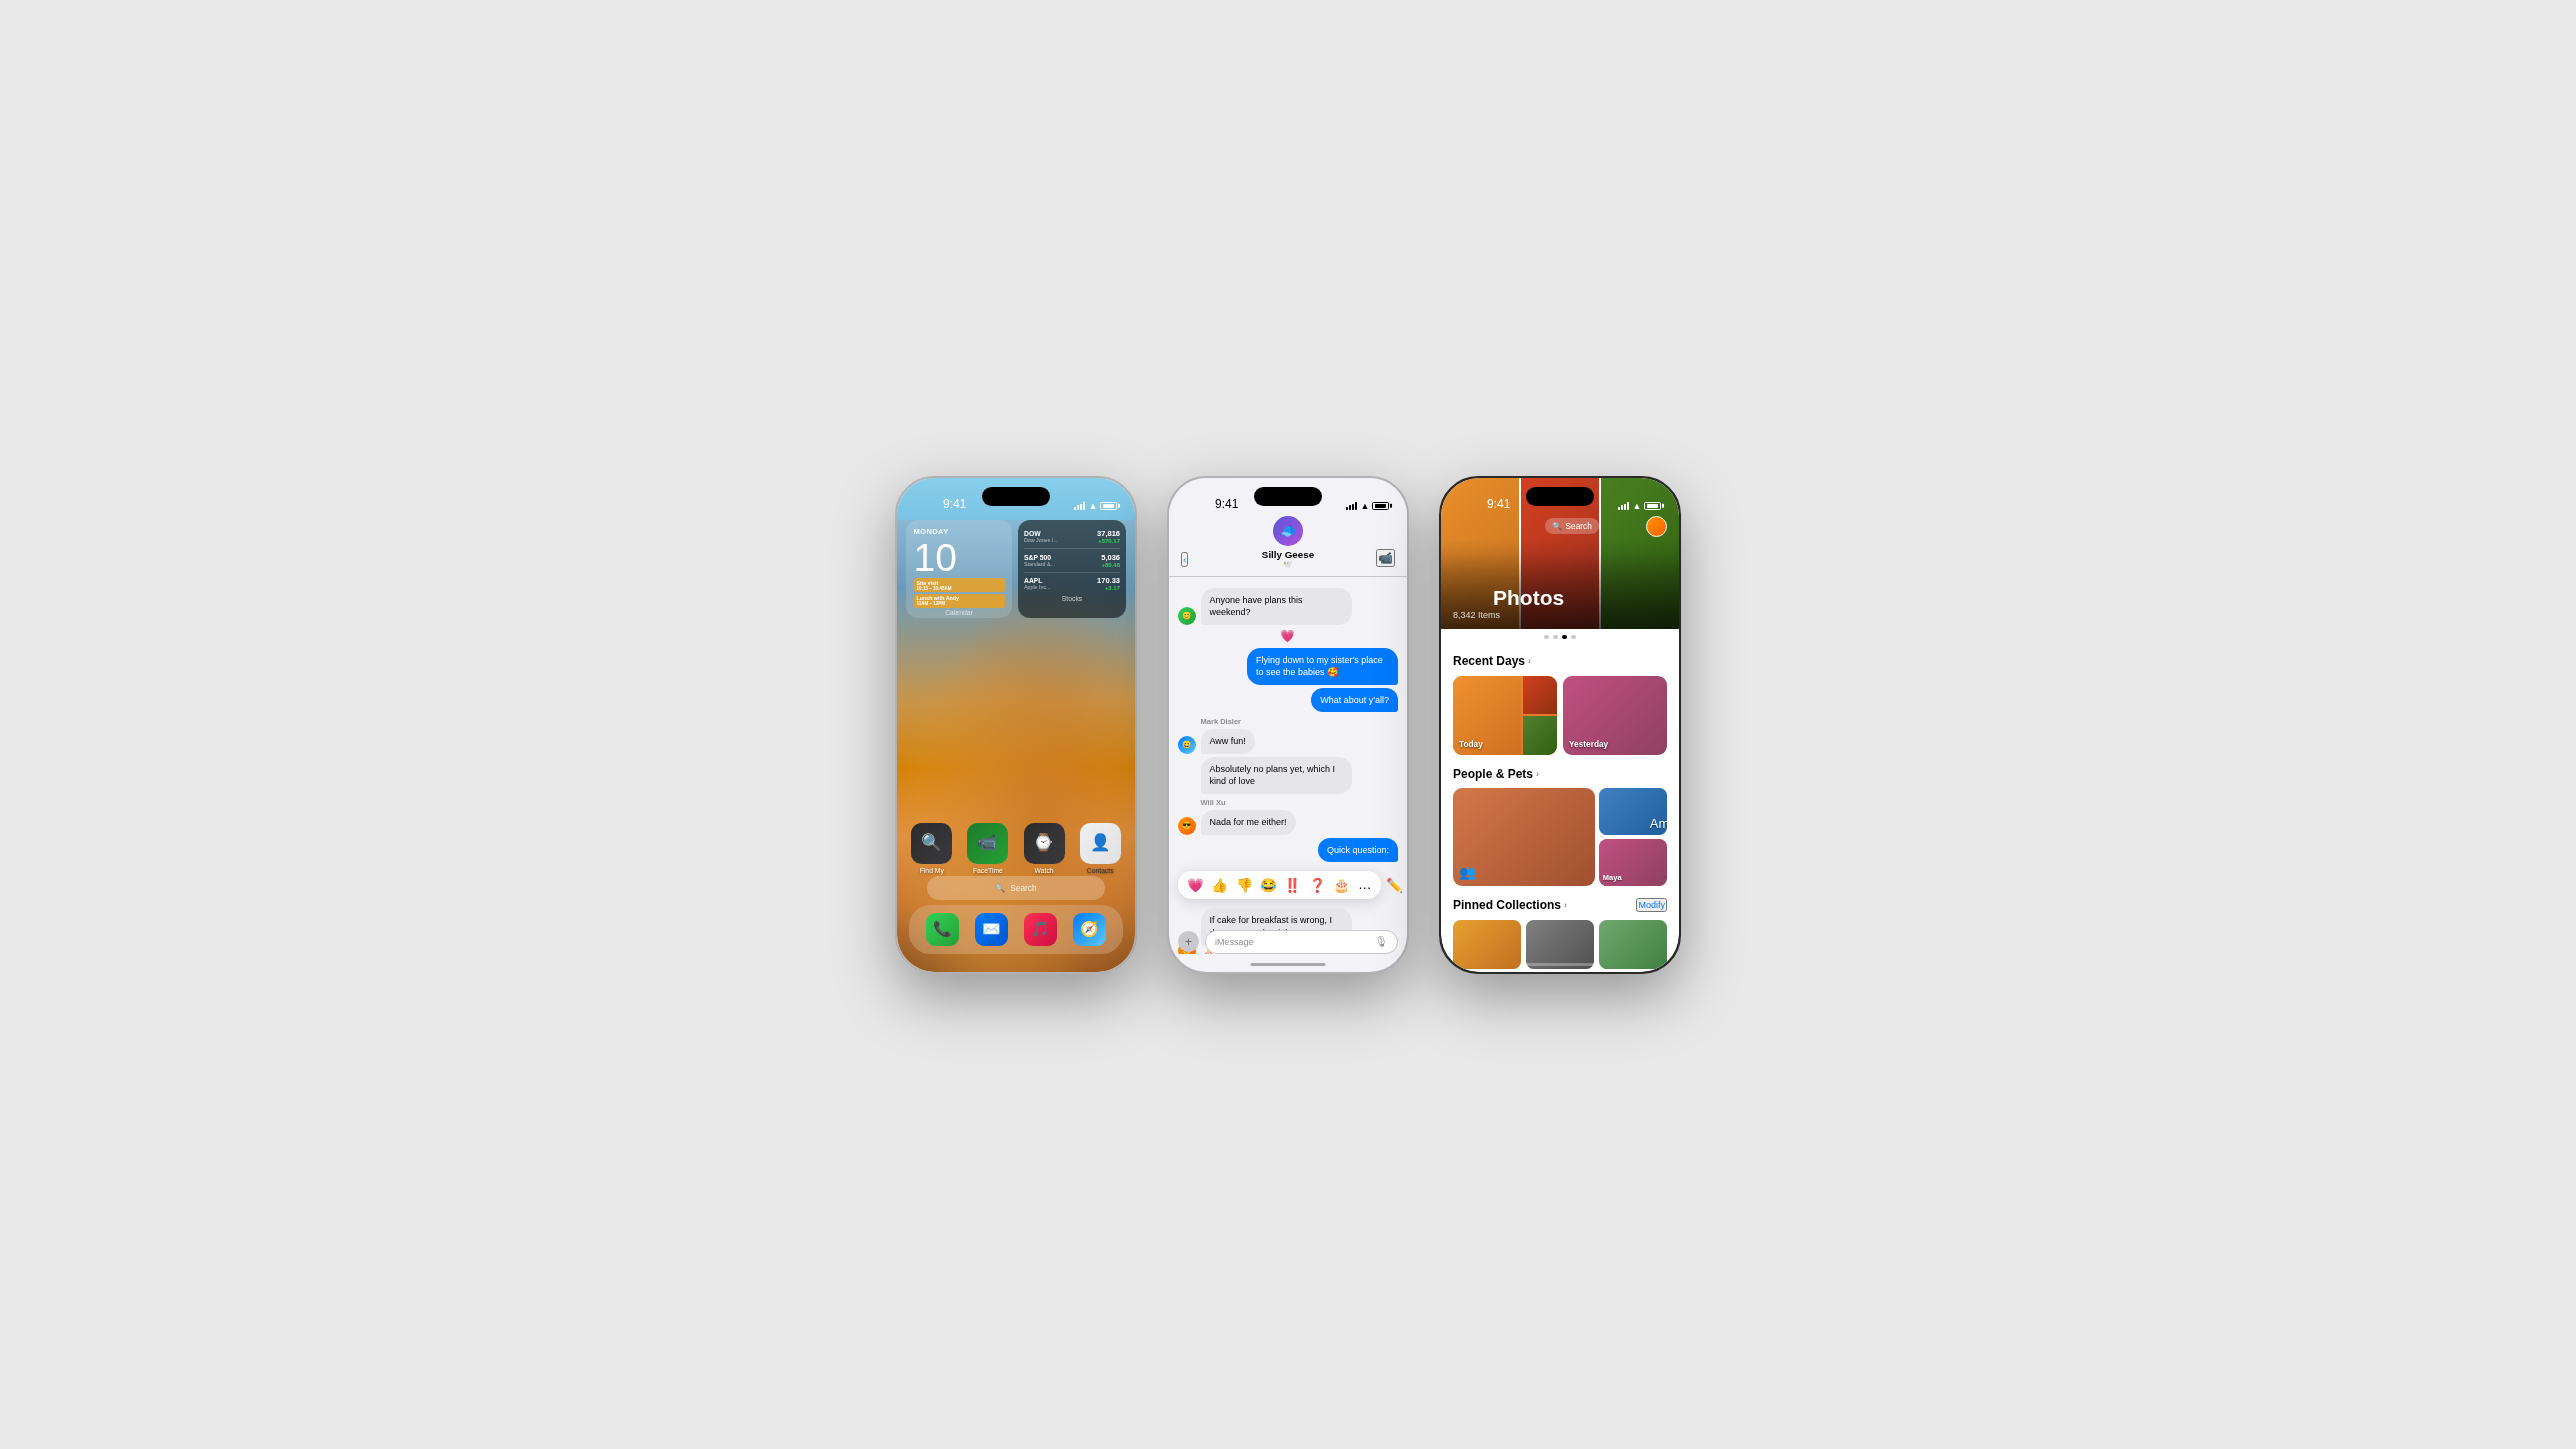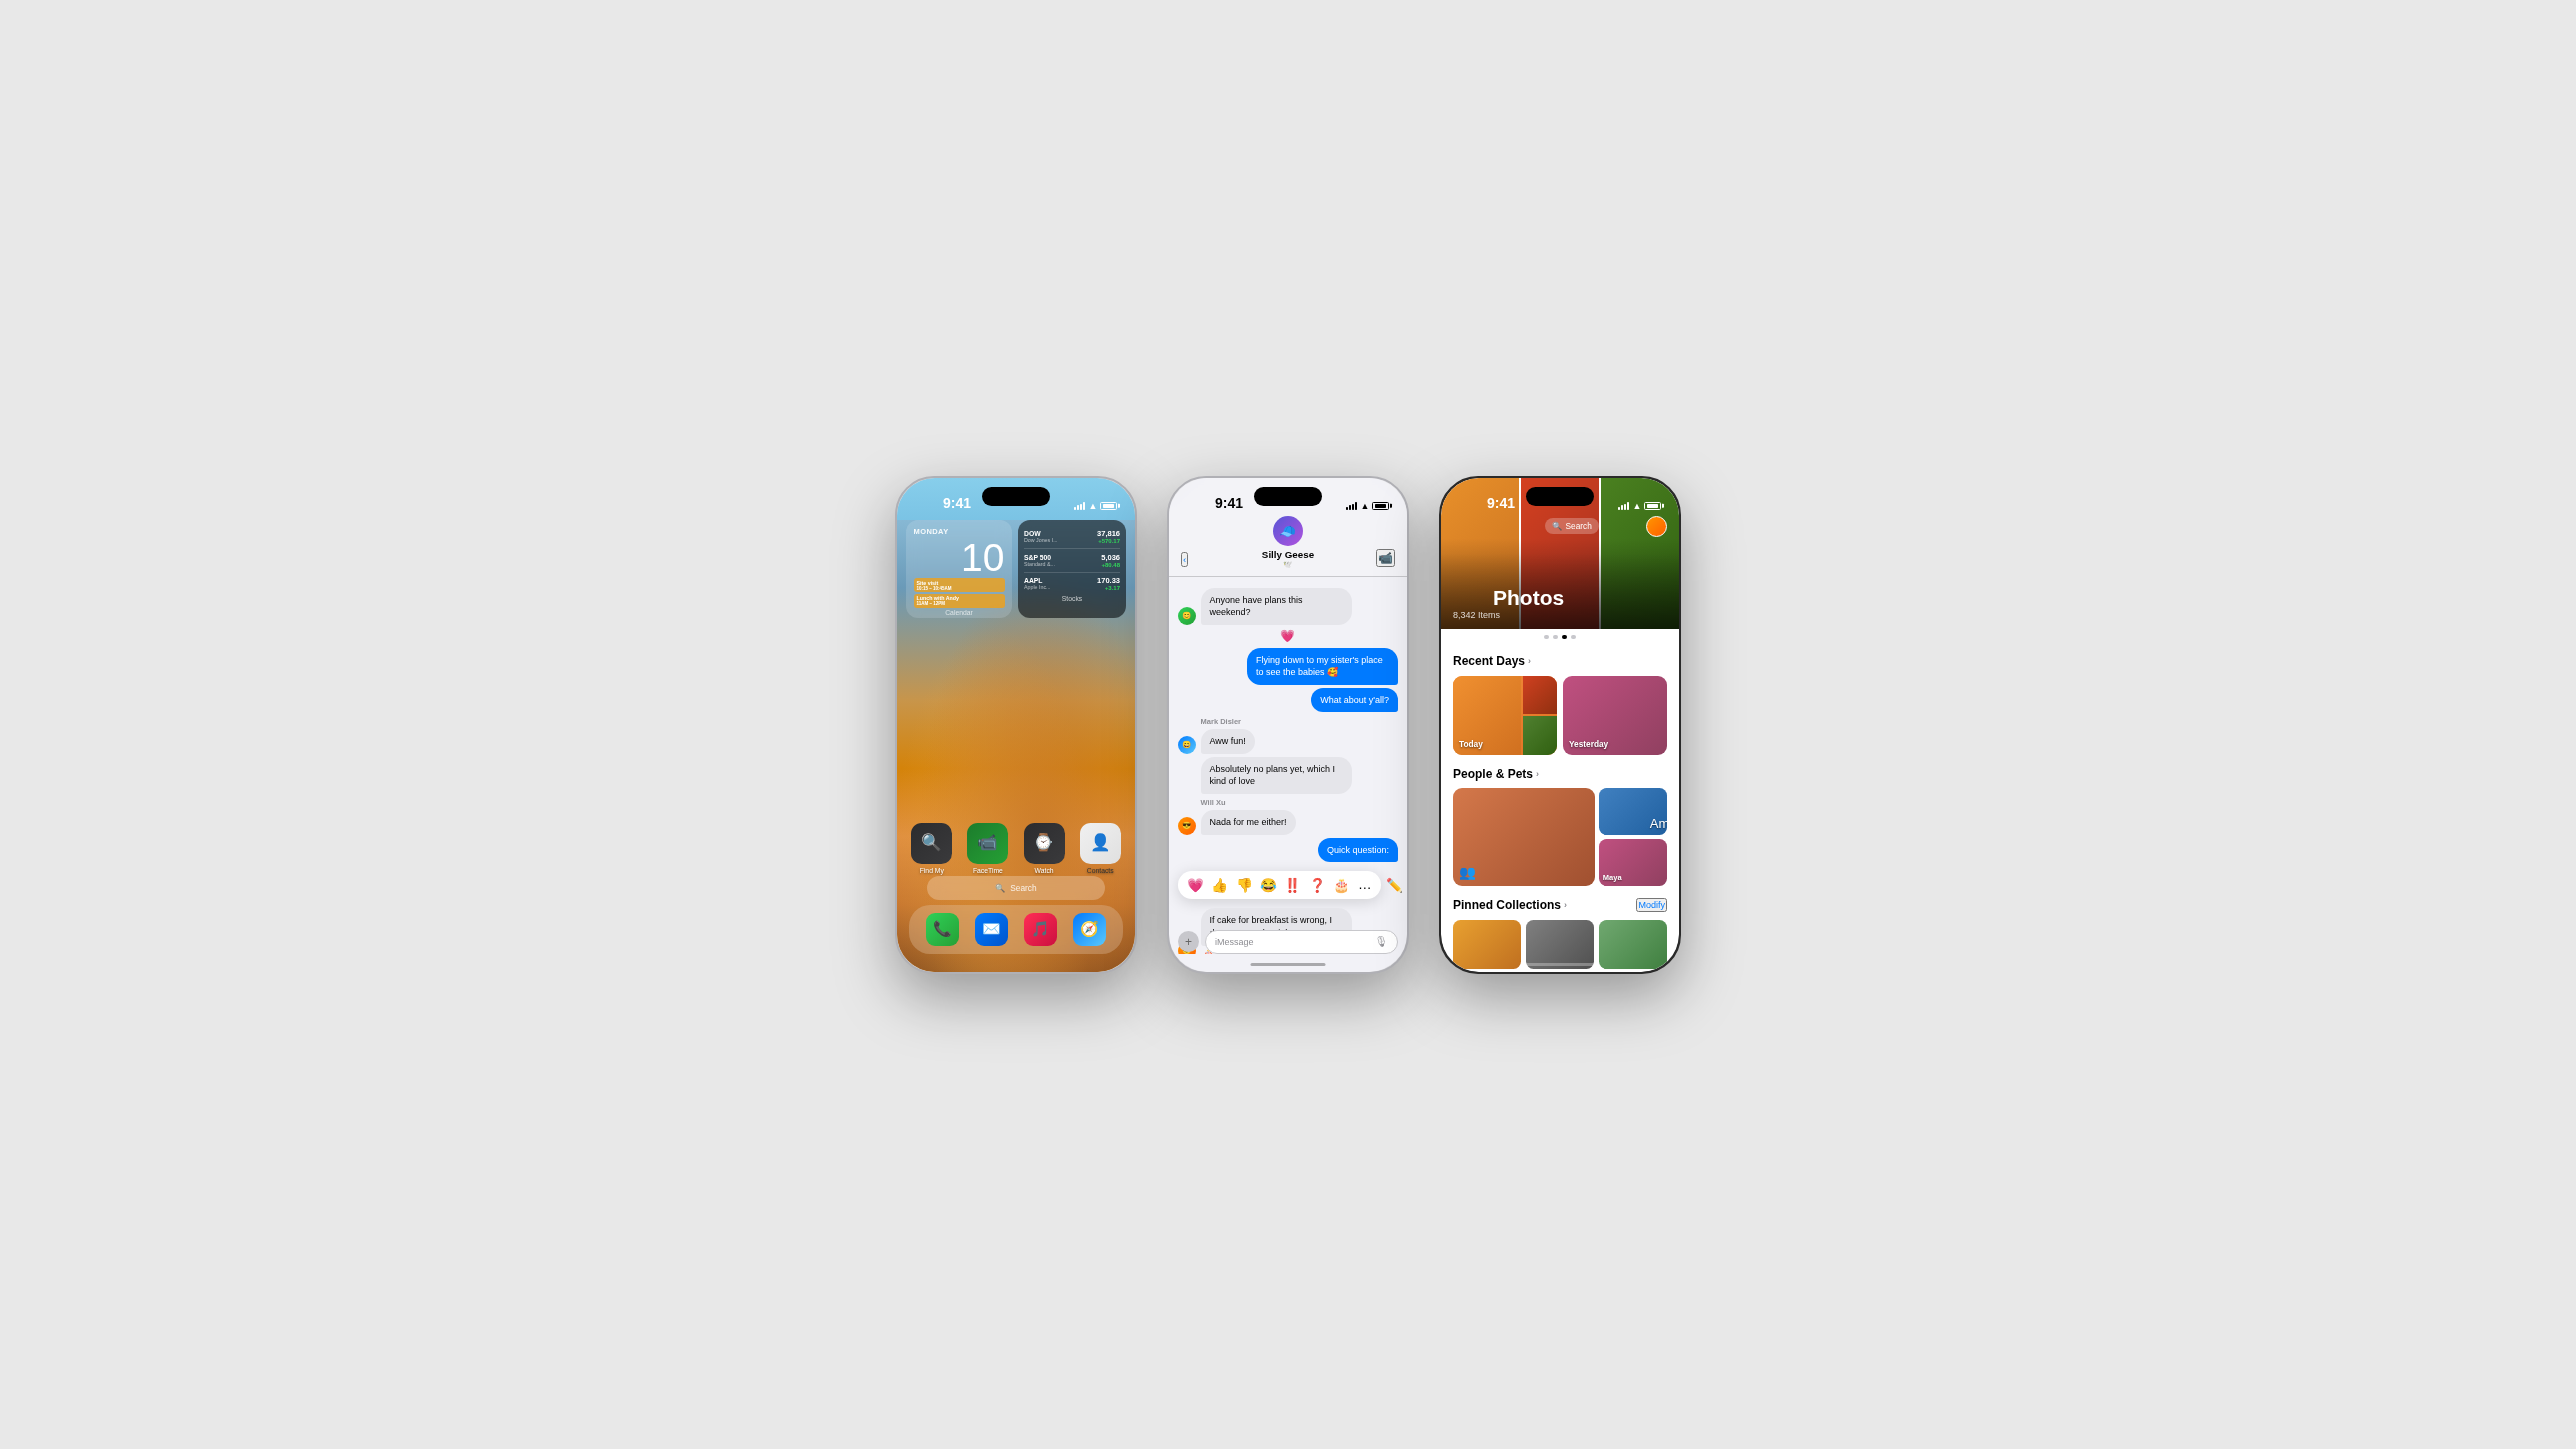--- a/index.html
+++ b/index.html
@@ -64,21 +64,21 @@
       right: 0;
       height: 38px;
       display: flex;
       align-items: flex-end;
       justify-content: space-between;
       padding: 0 18px 4.5px;
       z-index: 5;
       font-size: 9px;
       font-weight: 600;
     }
-    .status-time { font-size: 14px; font-weight: 700; padding-left: 28px; }
+    .status-time { font-size: 12px; font-weight: 400; padding-left: 28px; }
     .status-icons { display: flex; gap: 3px; align-items: center; font-size: 8.3px; }
 
     
     .phone1-screen {
       background: linear-gradient(180deg, #87CEEB 0%, #5ba8d4 30%, #c8954a 60%, #e8a830 80%, #d4963c 100%);
       width: 100%;
       height: 100%;
       position: relative;
     }
     .home-wallpaper-overlay {
@@ -129,21 +129,20 @@
       font-weight: 600;
       text-transform: uppercase;
       opacity: 0.9;
       letter-spacing: 0.4px;
     }
     .widget-cal-date {
       font-size: 39px;
       font-weight: 200;
       line-height: 1;
       margin: 1.5px 0;
-      text-align: right;
     }
     .widget-cal-events { font-size: 6px; }
     .widget-cal-event {
       background: rgba(255,160,0,0.7);
       border-radius: 3px;
       padding: 1.5px 3px;
       margin: 1.5px 0;
       font-size: 5.3px;
       font-weight: 600;
     }

